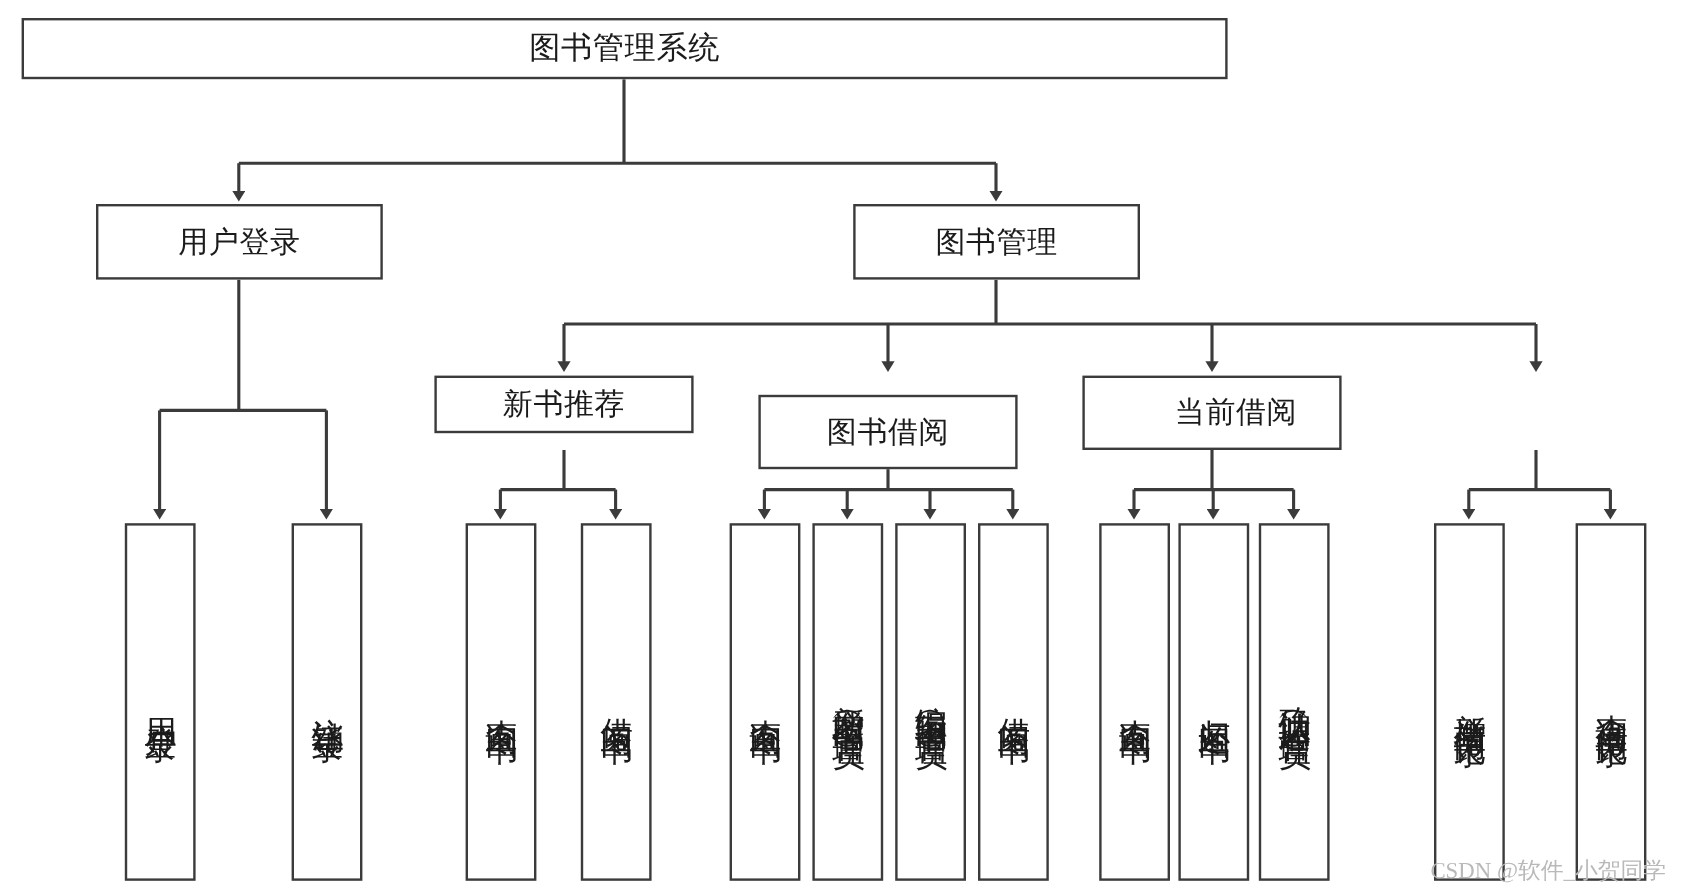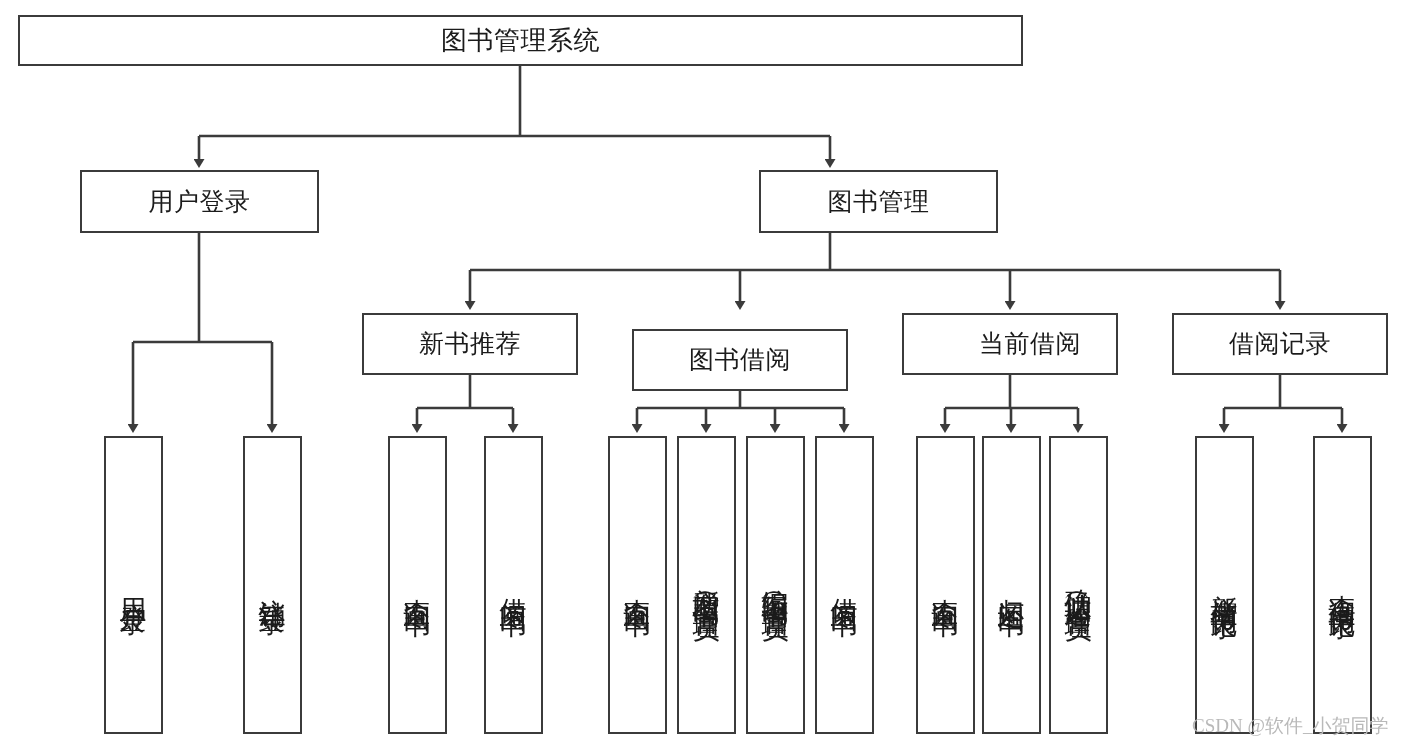--- a/index.html
+++ b/index.html
@@ -127,35 +127,32 @@
     </g>
   </svg>
 
   <div class="node root horizontal" style="left:18px; top:15px; width:1005px; height:51px;">
     <span class="node-label">图书管理系统</span>
   </div>
 
   <div class="node horizontal" style="left:80px; top:170px; width:239px; height:63px;">
     <span class="node-label">用户登录</span>
   </div>
-  <div class="node horizontal" style="left:711px; top:170px; width:239px; height:63px;margin-left:48px;">
+  <div class="node horizontal" style="left:711px; top:170px; width:239px; height:63px;">
     <span class="node-label">图书管理</span>
   </div>
 
-  <div class="node horizontal" style="left:362px; top:313px; width:216px; height:62px;">
+  <div class="node horizontal" style="left:362px; top:313px; width:216px; height:48px;">
     <span class="node-label">新书推荐</span>
   </div>
   <div class="node horizontal" style="left:632px; top:313px; width:216px; height:62px;margin-top:16px;">
     <span class="node-label">图书借阅</span>
   </div>
   <div class="node horizontal" style="left:902px; top:313px; width:216px; height:62px;padding-left:40px;">
     <span class="node-label">当前借阅</span>
-  </div>
-  <div class="node horizontal" style="left:1172px; top:313px; width:216px; height:62px;">
-    <span class="node-label">借阅记录</span>
   </div>
 
   <div class="node vertical" style="left:104px; top:436px; width:59px; height:298px;">
     <span class="node-label">用户登录</span>
   </div>
   <div class="node vertical" style="left:243px; top:436px; width:59px; height:298px;">
     <span class="node-label">注销登录</span>
   </div>
 
   <div class="node vertical" style="left:388px; top:436px; width:59px; height:298px;">

